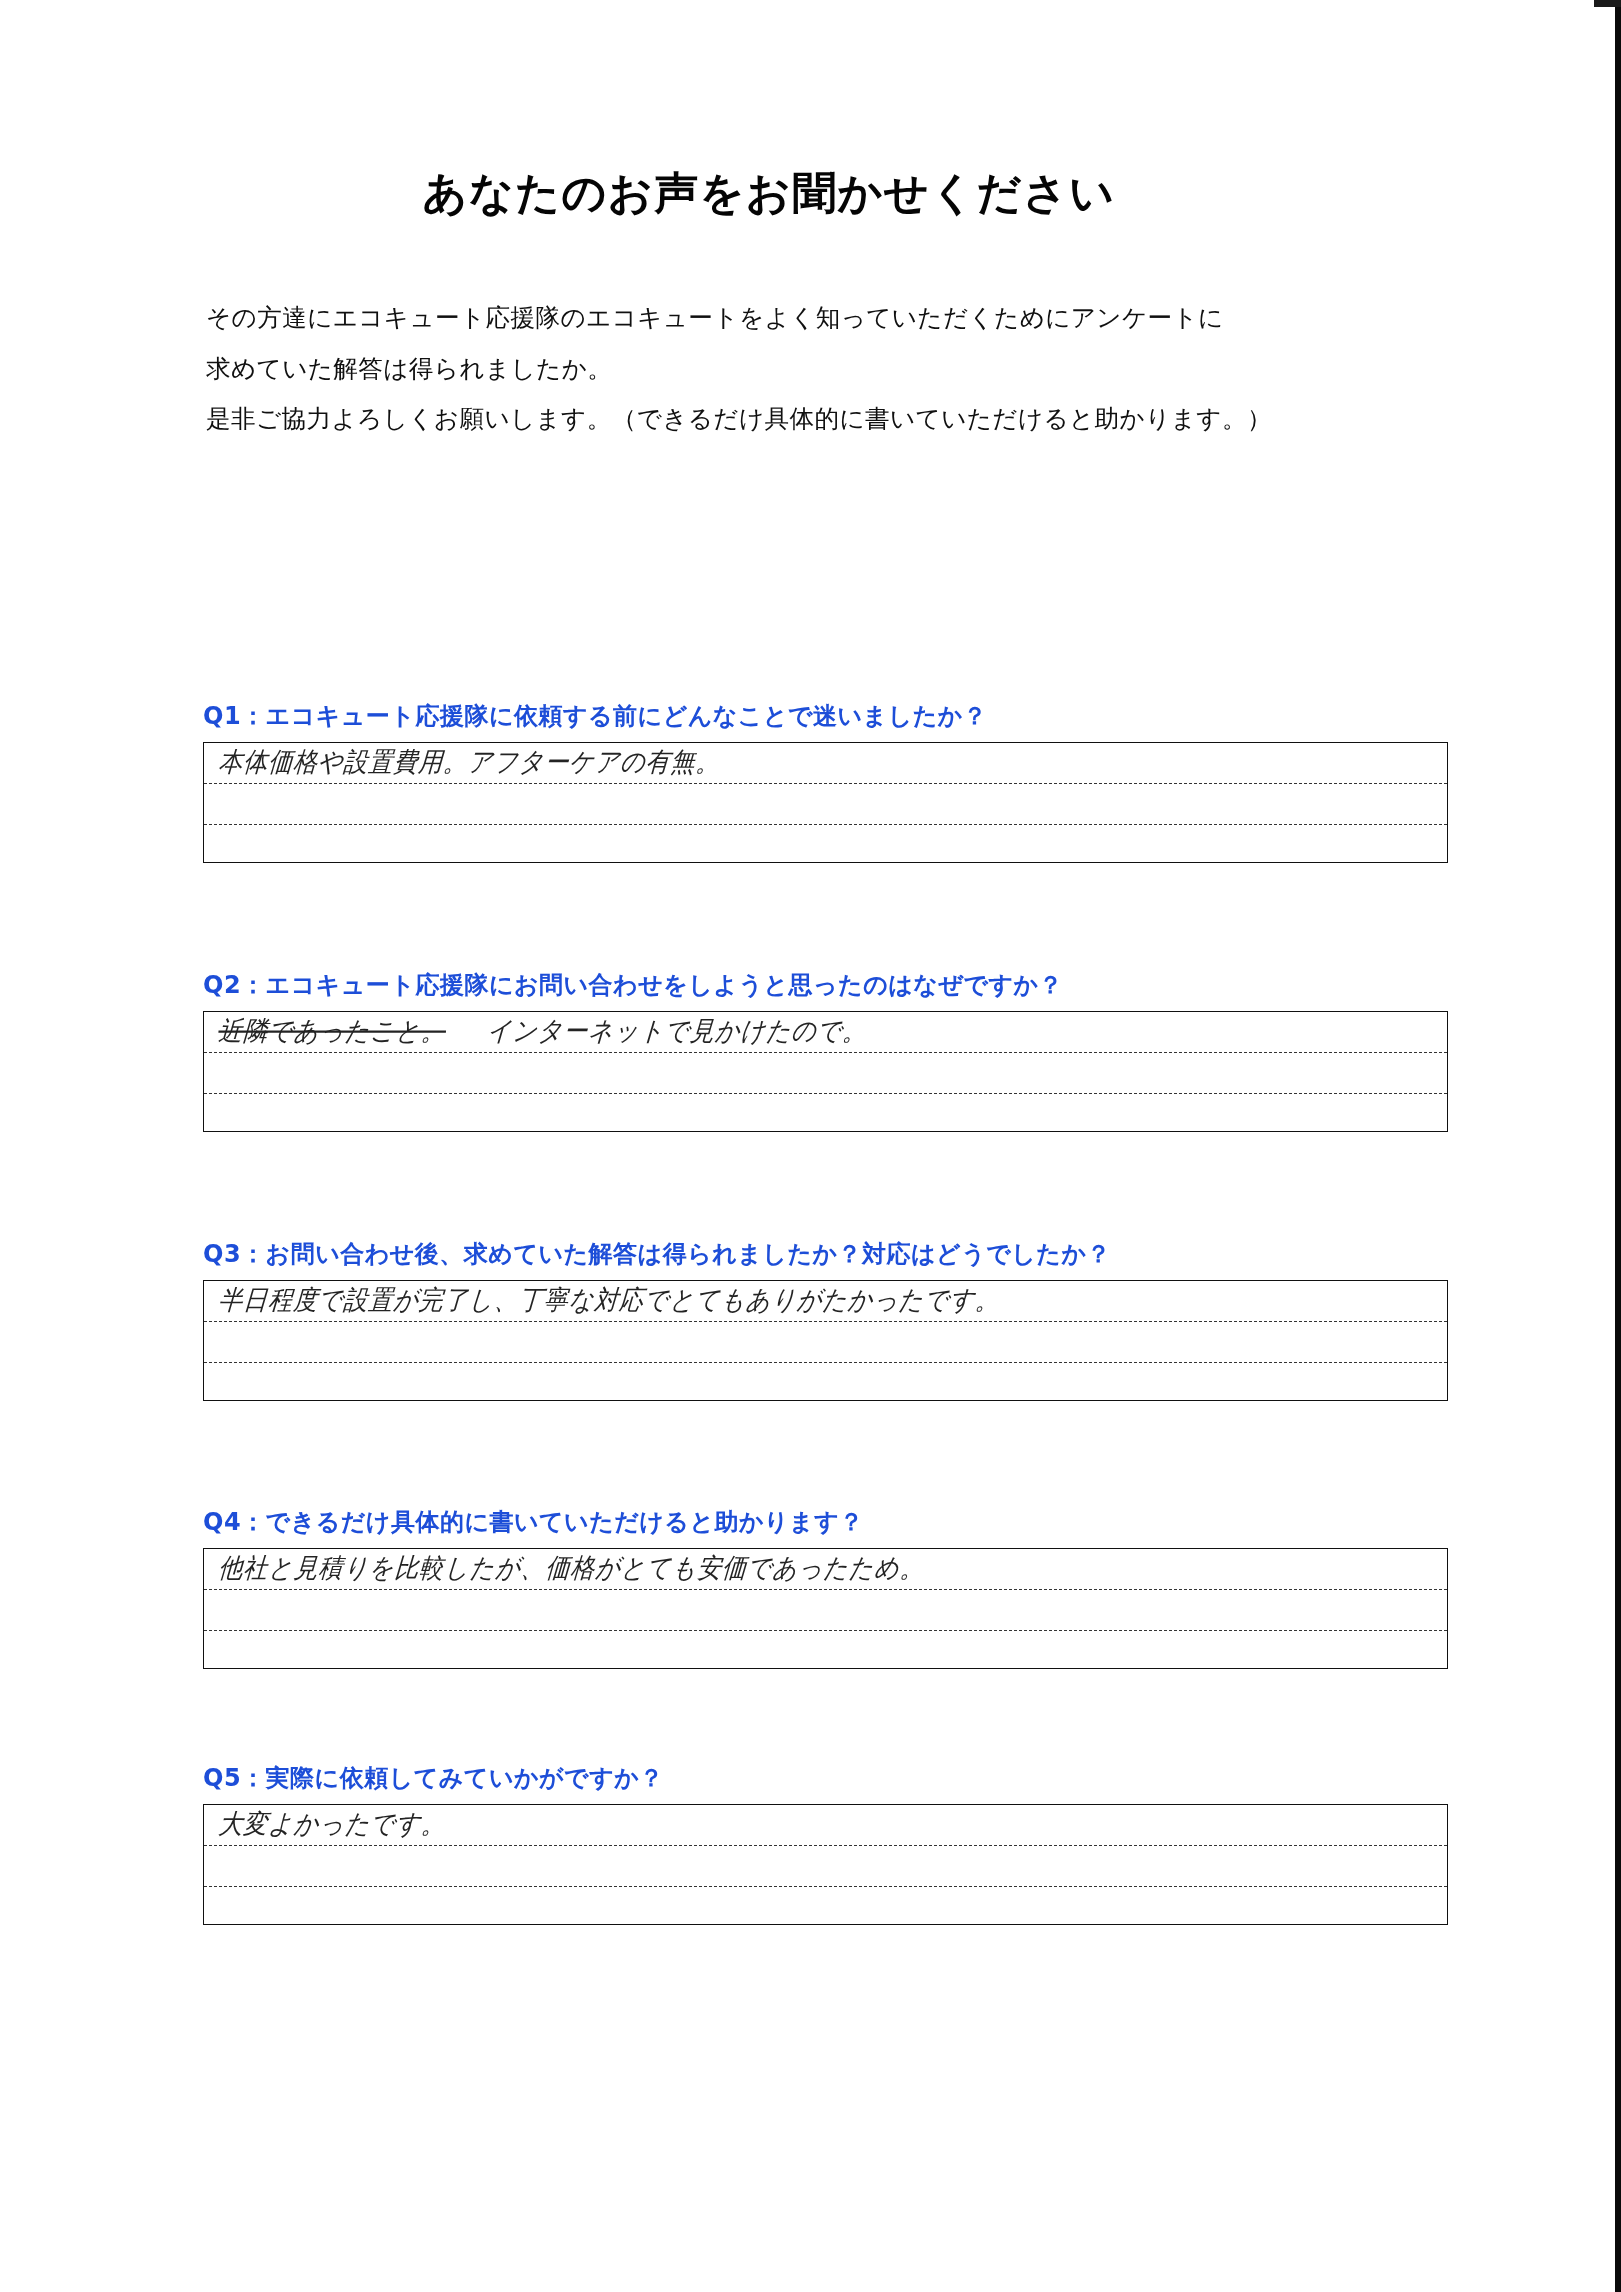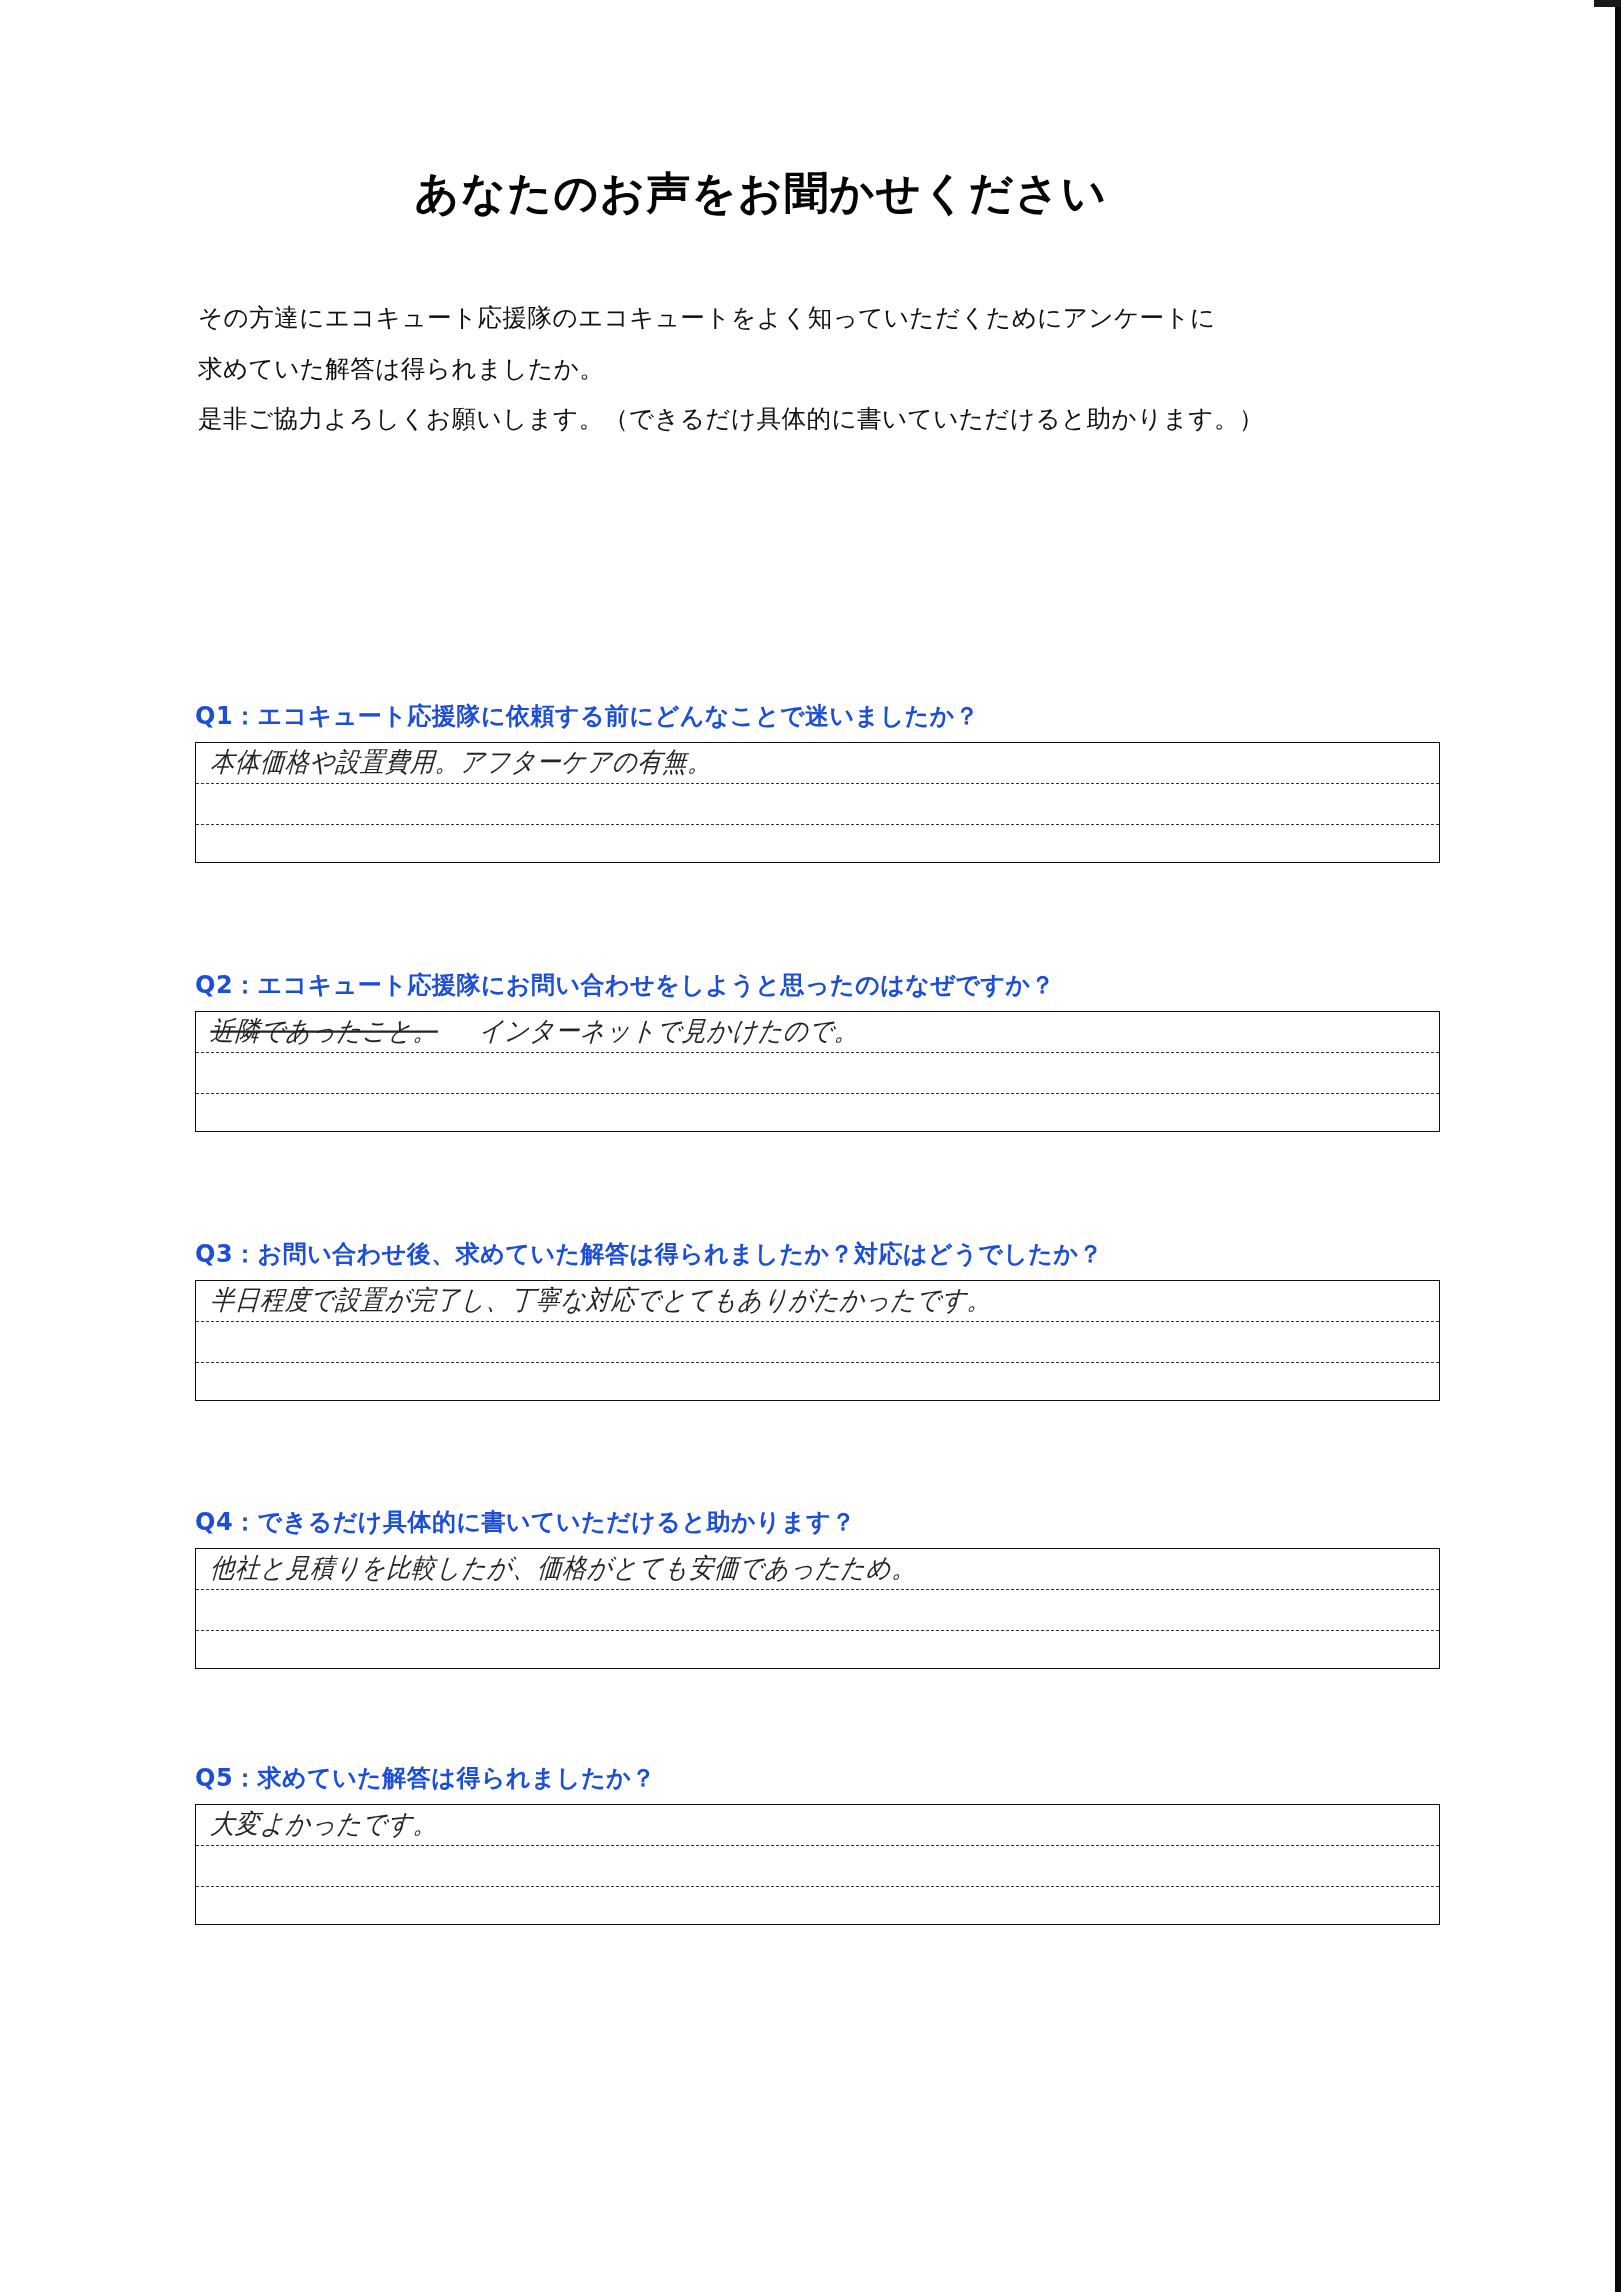--- a/index.html
+++ b/index.html
@@ -38,21 +38,21 @@
     position: absolute;
     top: 0;
     left: 1594px;
     width: 27px;
     height: 7.2px;
     background: #1a1a1a;
   }
 
   #sheet {
     position: absolute;
-    left: 0;
+    left: 8px;
     top: 0;
     width: 1608px;
     height: 1695px;
   }
 
   .title {
     position: absolute;
     left: 0;
     top: 164px;
     width: 1522px;
@@ -174,21 +174,21 @@
     <div class="qblock" style="top:1506px;">
       <div class="qlabel">Q4：できるだけ具体的に書いていただけると助かります？</div>
       <div class="answer-box">
         <div class="hw">他社と見積りを比較したが、価格がとても安価であったため。</div>
         <div class="rule r1"></div>
         <div class="rule r2"></div>
       </div>
     </div>
 
     <div class="qblock" style="top:1762px;">
-      <div class="qlabel">Q5：求めていた解答は得られましたか？</div>
+      <div class="qlabel">Q5：実際に依頼してみていかがですか？</div>
       <div class="answer-box">
         <div class="hw">大変よかったです。</div>
         <div class="rule r1"></div>
         <div class="rule r2"></div>
       </div>
     </div>
 
   </div>
 
   <div class="scan-edge-right"></div>

